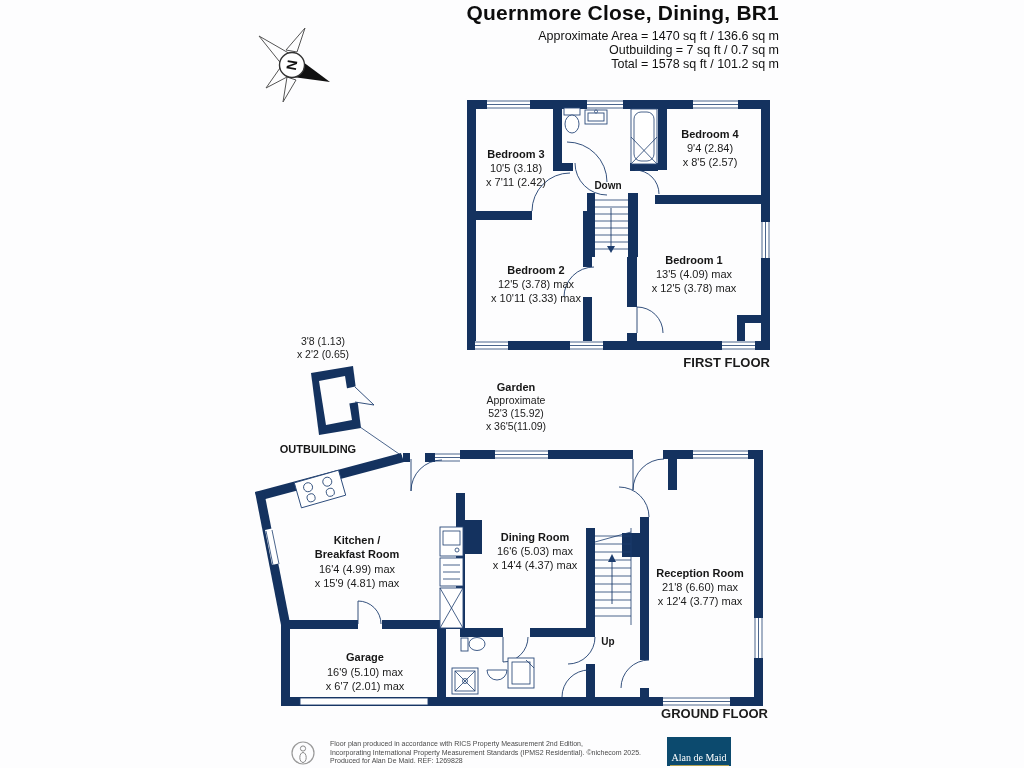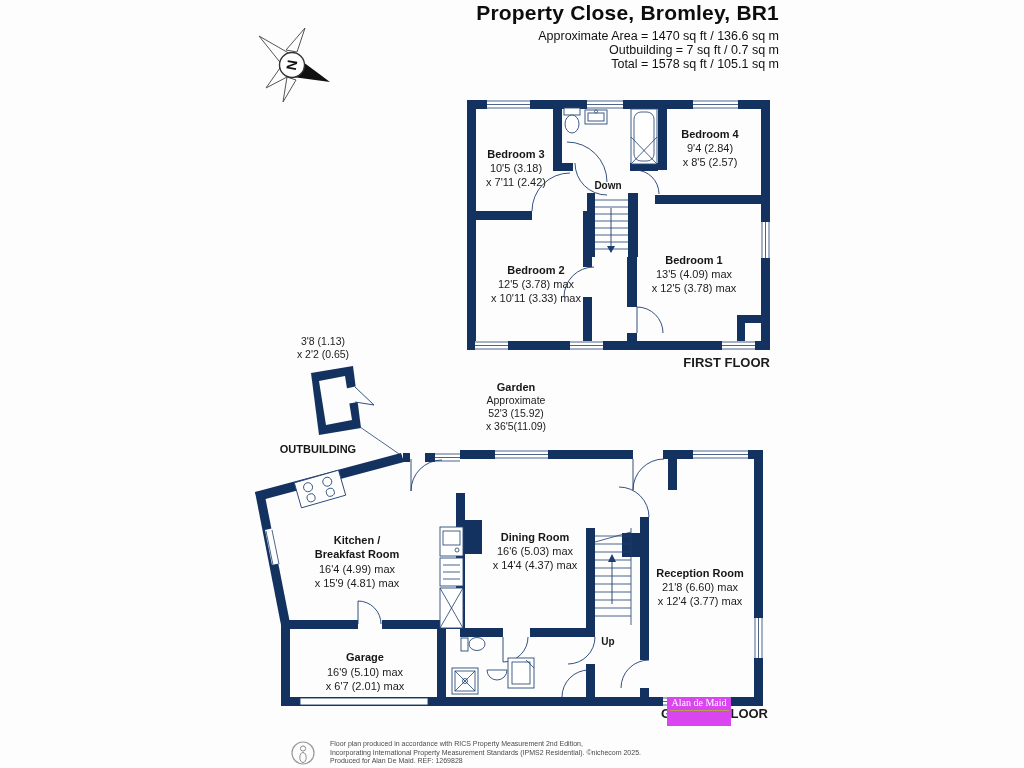--- a/index.html
+++ b/index.html
@@ -15,33 +15,33 @@
   .w{fill:#14325f;}
   .thin{stroke:#1d3d6e;stroke-width:.9;fill:none;}
   .thin2{stroke:#1d3d6e;stroke-width:.8;fill:none;}
   .fix{stroke:#2a4a7a;stroke-width:.9;fill:#ffffff;}
   .rname{font:bold 11px "Liberation Sans",sans-serif;fill:#161616;text-anchor:middle;}
   .rdim{font:11px "Liberation Sans",sans-serif;fill:#1c1c1c;text-anchor:middle;}
   .small{font:10.5px "Liberation Sans",sans-serif;fill:#1c1c1c;text-anchor:middle;}
   .flabel{font:bold 13px "Liberation Sans",sans-serif;fill:#1b1b1b;text-anchor:end;}
   .stair{font:bold 10px "Liberation Sans",sans-serif;fill:#161616;text-anchor:middle;}
   .ftr{position:absolute;left:330px;top:740px;width:330px;font-size:7px;line-height:8.6px;color:#4a4a4a;}
-  .logo{position:absolute;left:667px;top:697px;width:64px;height:29px;background:#d946ef;
-        display:flex;align-items:flex-start;justify-content:center;}
+  .logo{position:absolute;left:667px;top:737px;width:64px;height:29px;background:#0c4a6e;
+        display:flex;align-items:flex-end;justify-content:center;}
   .logo span{color:#fff;font-family:"Liberation Serif",serif;font-size:10px;
         border-bottom:1px solid #b5a14f;padding:0 2px 2px 2px;white-space:nowrap;}
 </style>
 </head>
 <body>
 
 <div class="hdr">
-  <div class="title">Property Close, Bromley, BR1</div>
+  <div class="title">Quernmore Close, Dining, BR1</div>
   <div class="aline">Approximate Area = 1470 sq ft / 136.6 sq m</div>
   <div class="aline">Outbuilding = 7 sq ft / 0.7 sq m</div>
-  <div class="aline">Total = 1578 sq ft / 105.1 sq m</div>
+  <div class="aline">Total = 1578 sq ft / 101.2 sq m</div>
 </div>
 
 <svg width="1024" height="768" viewBox="0 0 1024 768">
 
   <g>
     <polygon points="259,36 292,55 283,66" fill="none" stroke="#555" stroke-width="1"></polygon>
     <polygon points="305,28 297,52 286,50" fill="none" stroke="#555" stroke-width="1"></polygon>
     <polygon points="266,88 280,68 287,77" fill="none" stroke="#555" stroke-width="1"></polygon>
     <polygon points="283,102 287,77 296,80" fill="none" stroke="#555" stroke-width="1"></polygon>
     <polygon points="330,82 295,56 293,77" fill="#111"></polygon>

